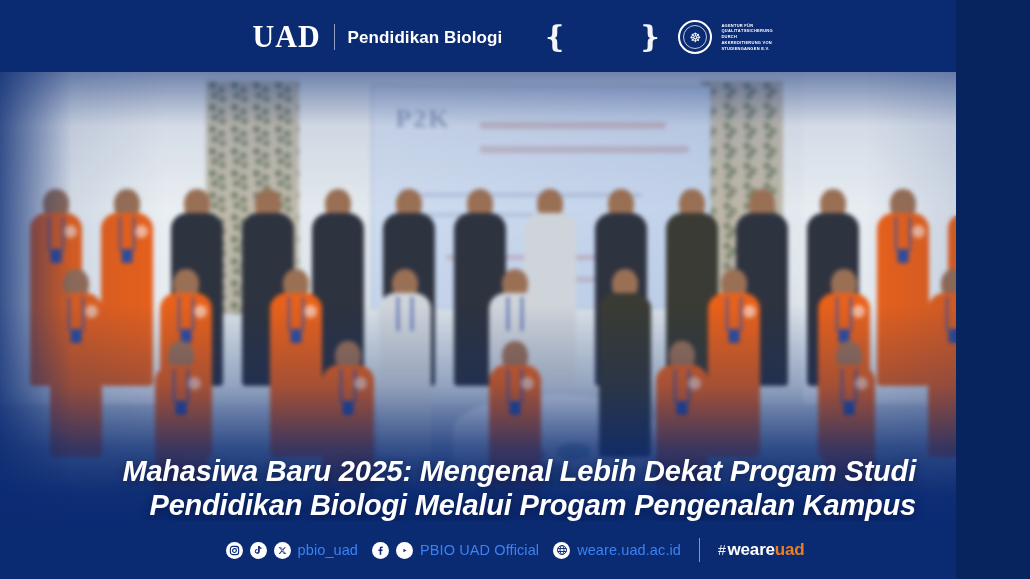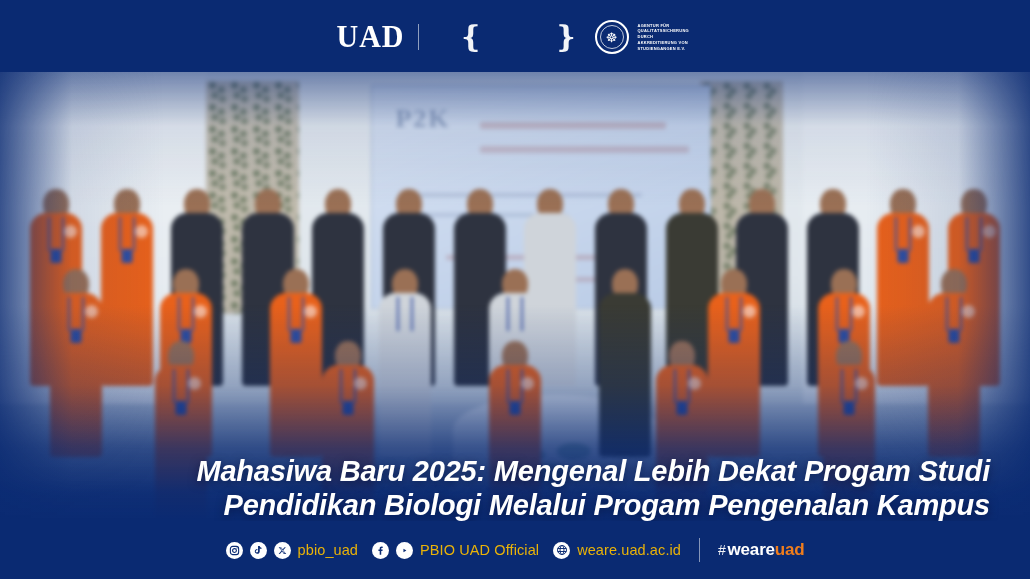--- a/index.html
+++ b/index.html
@@ -3,21 +3,21 @@
 <meta charset="utf-8">
 <style>
   html,body{margin:0;padding:0;background:#07245f;}
   *{box-sizing:border-box;}
   body{
     font-family:"Liberation Sans", sans-serif;
     -webkit-font-smoothing:antialiased;
   }
   .banner{
     position:relative;
-    width:1030px;height:579px;
+    width:956px;height:579px;
     background:#0a2a72;
     overflow:hidden;
   }
 
   
   .header{
     position:absolute;left:0;top:0;width:1030px;height:74px;
     display:flex;align-items:center;justify-content:center;
     gap:0px;z-index:40;
   }
@@ -261,21 +261,21 @@
   .fgroup{display:flex;align-items:center;gap:7px;}
   .fgroup + .fgroup{margin-left:14px;justify-content:flex-end;}
   .sicon{
     width:17px;height:17px;border-radius:50%;
     background:#ffffff;color:#0a2a72;
     display:flex;align-items:center;justify-content:center;
     font-size:10px;line-height:1;flex:0 0 auto;
   }
   .sicon svg{display:block;}
   .ftext{
-    color:#eab308;font-size:14.5px;font-weight:400;letter-spacing:.1px;
+    color:#3b82f6;font-size:14.5px;font-weight:400;letter-spacing:.1px;
     margin-left:0;
   }
   .fdiv{
     width:1px;height:24px;background:rgba(255,255,255,.5);
     margin:0 18px;
   }
   .hashtag{
     display:flex;align-items:baseline;color:#ffffff;
     font-size:17px;font-weight:700;letter-spacing:-.2px;
   }
@@ -285,20 +285,21 @@
 </head>
 <body>
 
 <div class="banner">
 
   <div class="header">
 
     <div class="brand">
       <span class="brand-uad">UAD</span>
       <span class="brand-div"></span>
+      <span class="brand-sub">Pendidikan Biologi</span>
     </div>
 
     <div class="accred">
 
       <div class="unggul">
         <span class="laurel l">❴</span>
         <span class="laurel r">❵</span>
       </div>
 
       <div class="aqas">

